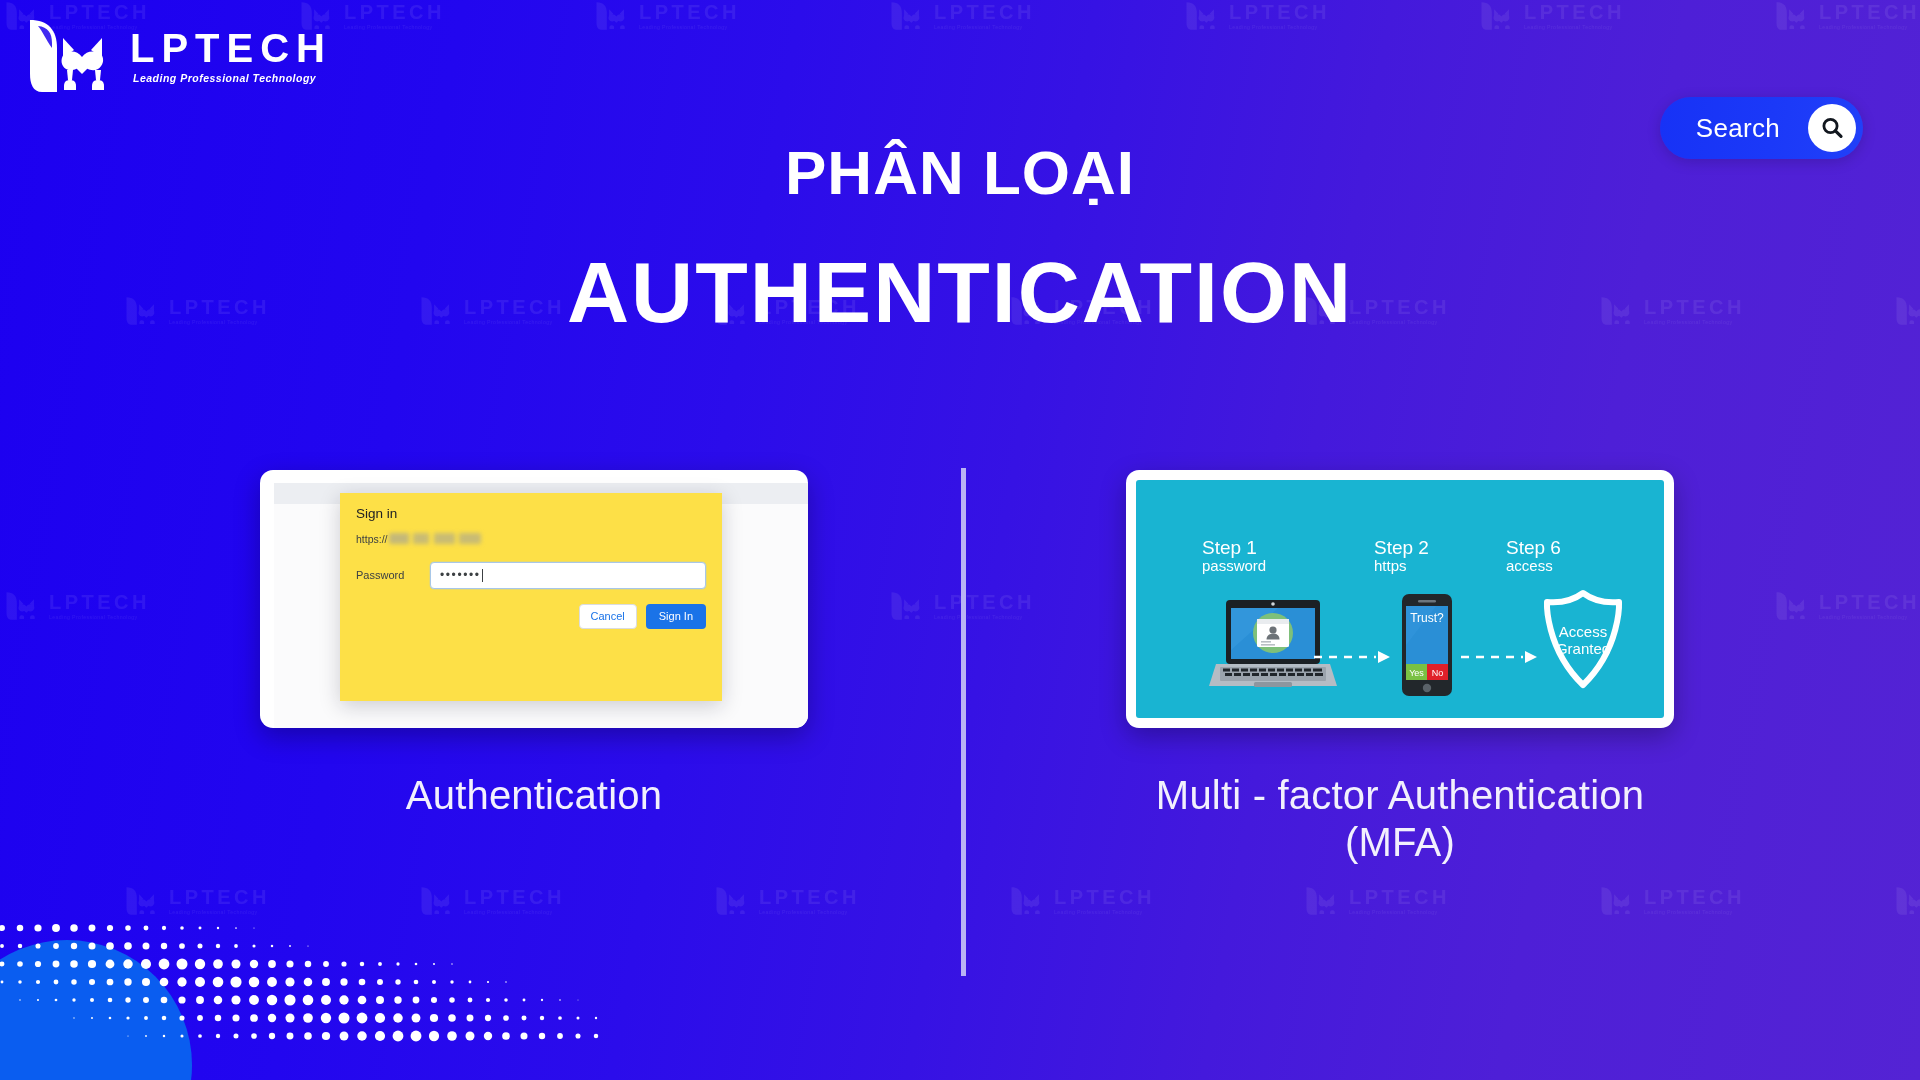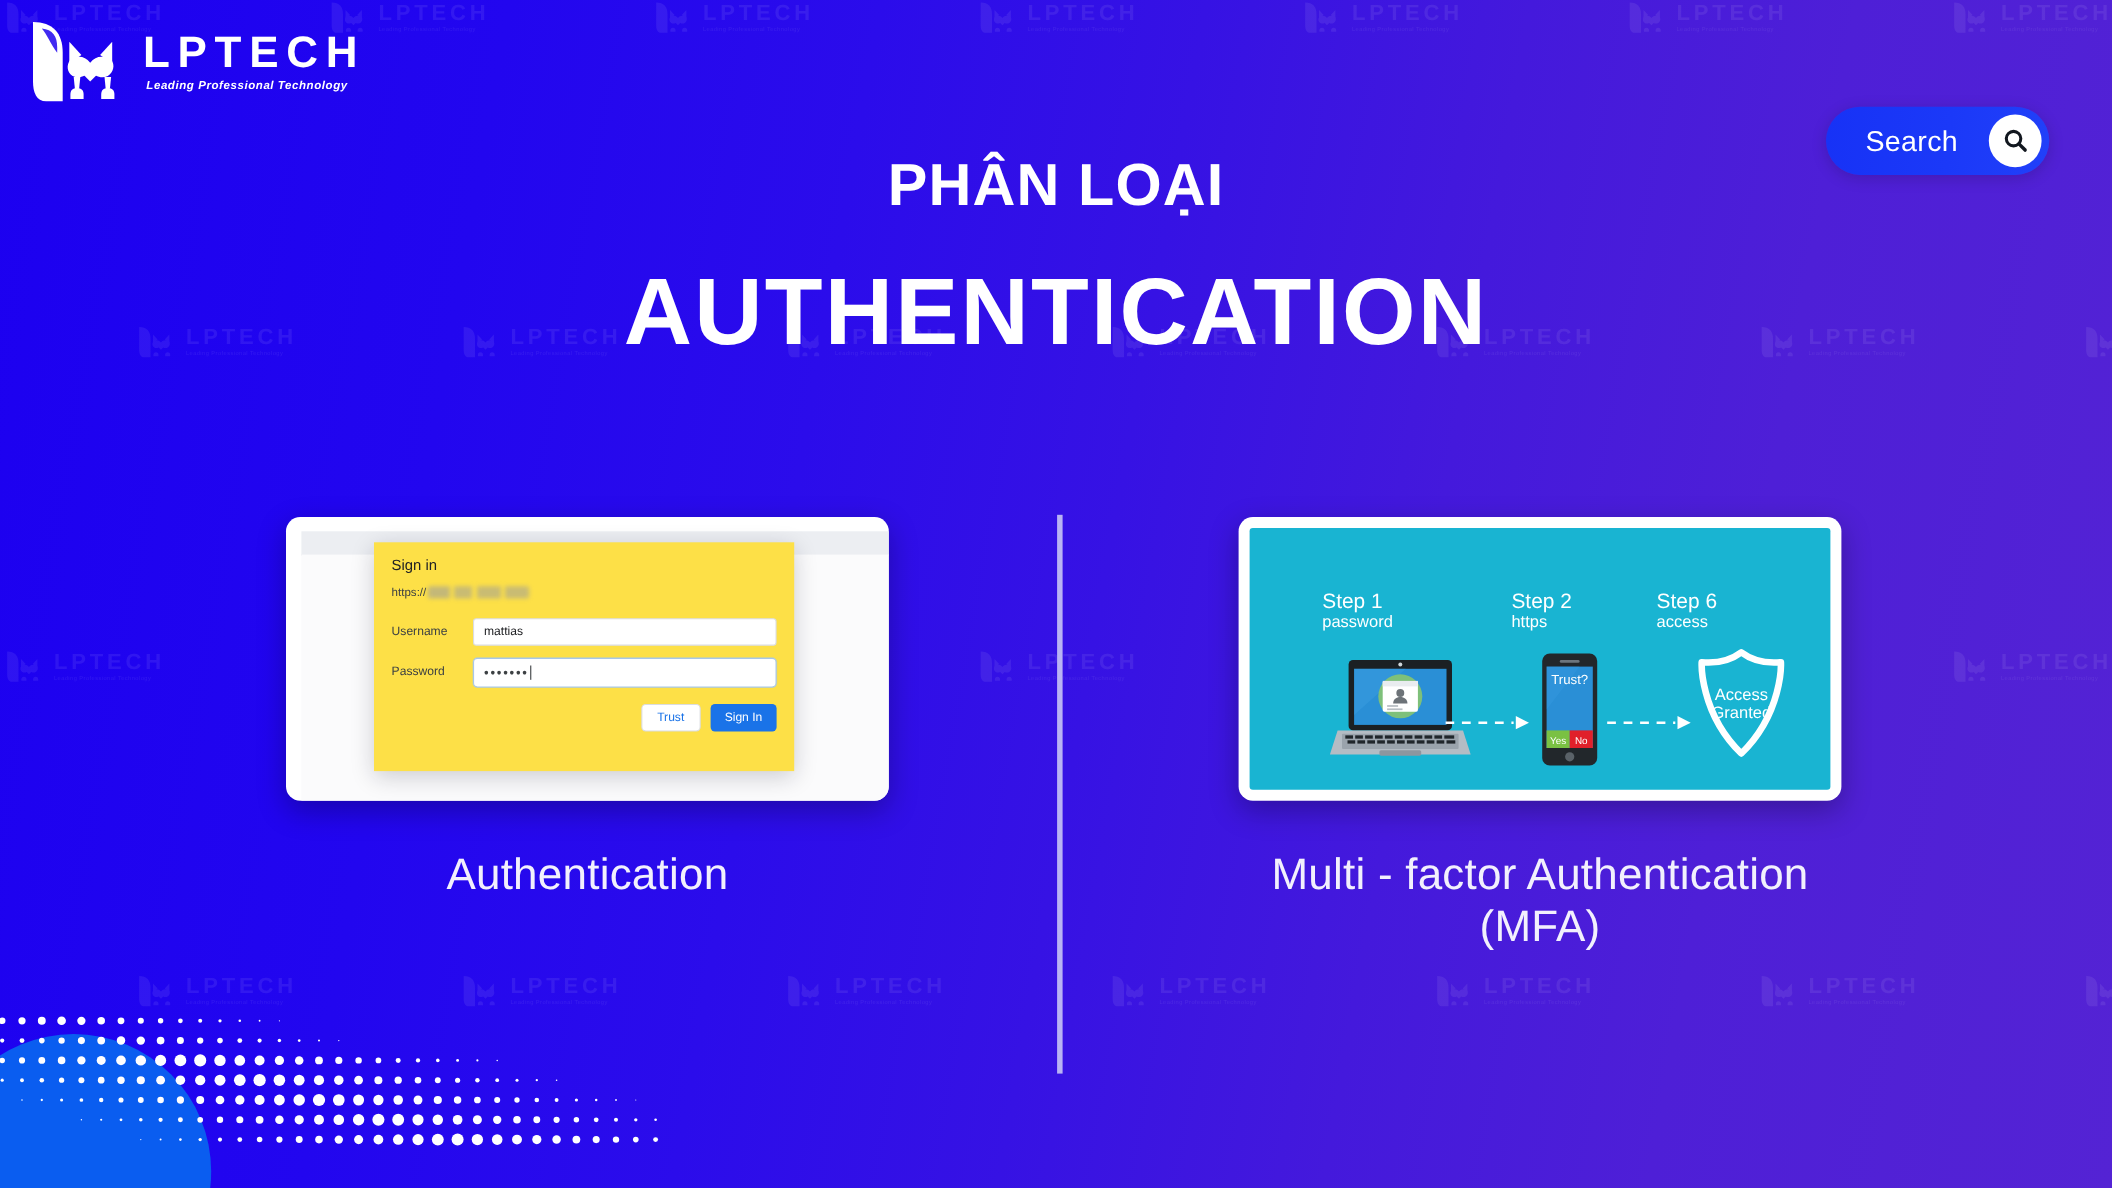--- a/index.html
+++ b/index.html
@@ -125,21 +125,21 @@
   
   #title-block {
     position: absolute;
     top: 140px;
     left: 0;
     width: 1920px;
     text-align: center;
     z-index: 5;
   }
   #title-line1 {
-    font-size: 54px;
+    font-size: 62px;
     font-weight: 700;
     color: #ffffff;
     letter-spacing: 1px;
     line-height: 1.05;
   }
   #title-line2 {
     font-size: 86px;
     font-weight: 700;
     color: #ffffff;
     letter-spacing: 2px;
@@ -1037,35 +1037,31 @@
       <div id="browser-body"></div>
 
       <div id="signin-dialog">
         <div id="signin-title">Sign in</div>
 
         <div id="signin-url-row">
           <span>https://</span>
           <span id="signin-url-blur"></span>
         </div>
 
-        <div class="field-row">
-          <div class="field-label">Username</div>
-          <div class="field-input">mattias</div>
-        </div>
 
         <div class="field-row">
           <div class="field-label">Password</div>
           <div class="field-input focused">
             <span id="password-dots">•••••••</span>
               <span id="password-caret"></span>
           </div>
         </div>
 
         <div id="dialog-actions">
-          <button id="btn-cancel">Trust</button>
+          <button id="btn-cancel">Cancel</button>
           <button id="btn-signin">Sign In</button>
         </div>
       </div>
     </div>
 
     <div class="panel-caption">
       <div>Authentication</div>
     </div>
   </div>
 

